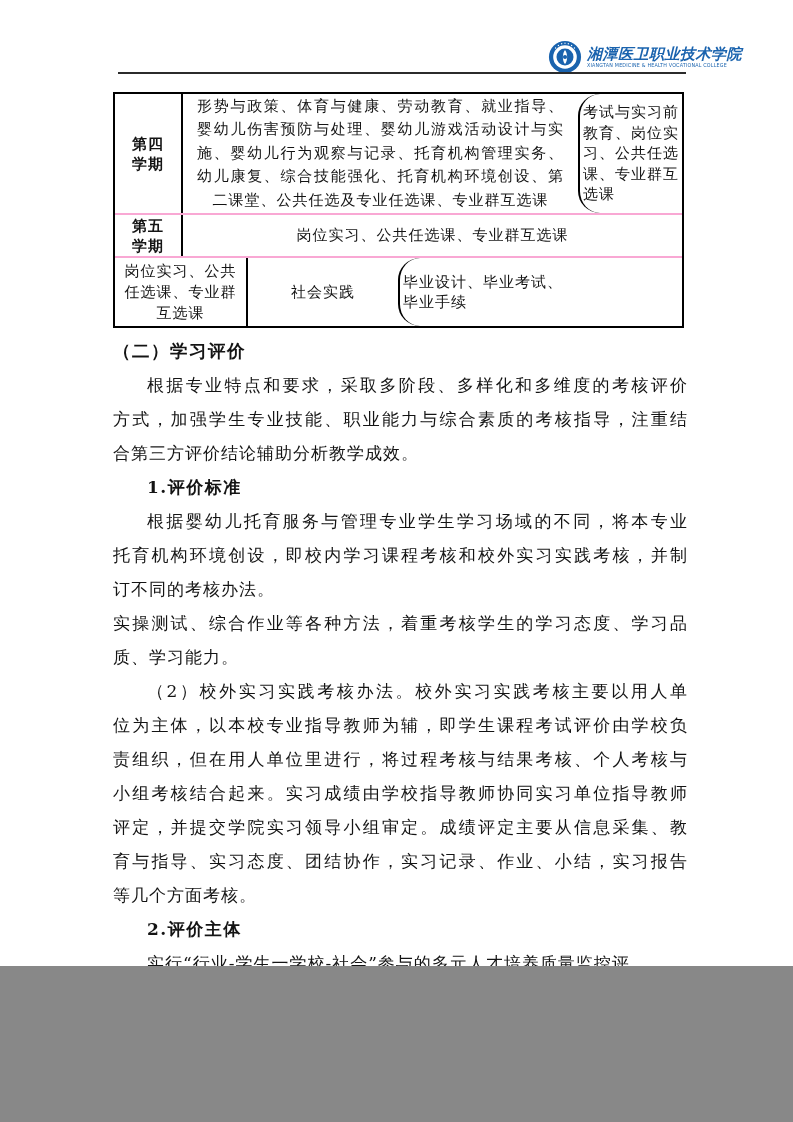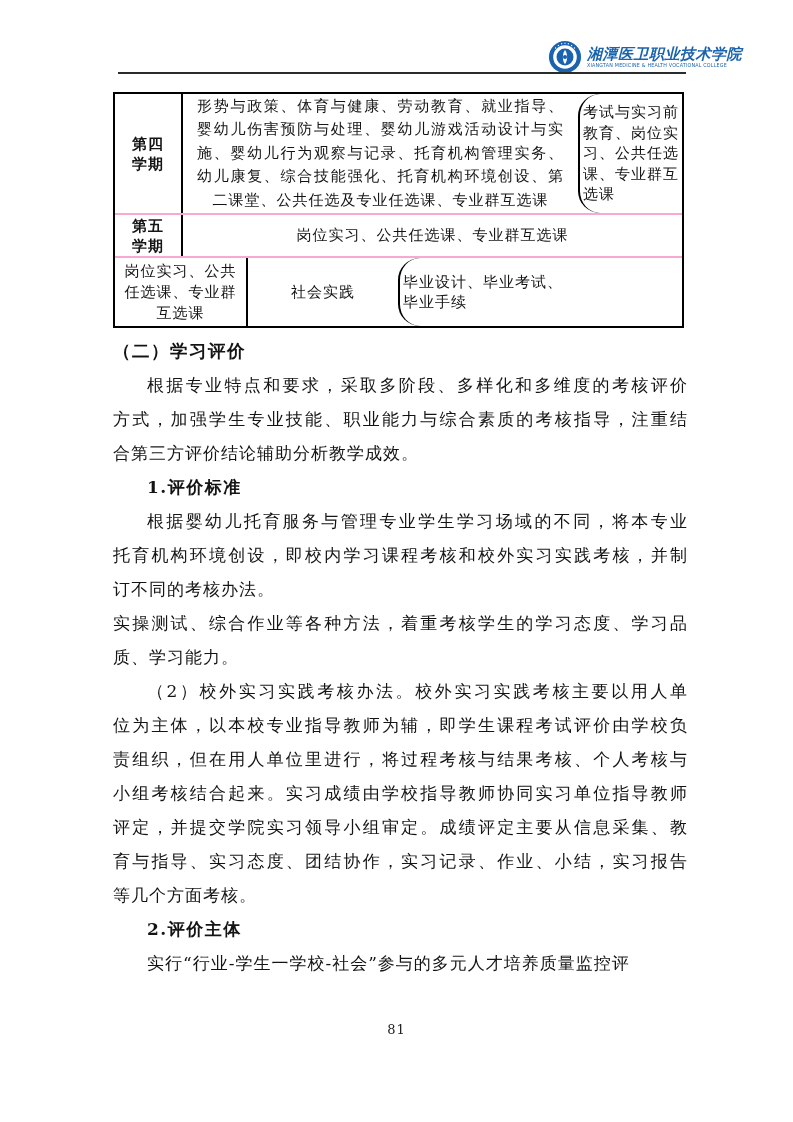--- a/index.html
+++ b/index.html
@@ -1,18 +1,18 @@
 <!DOCTYPE html>
 <html><head>
 <meta charset="utf-8">
 <style>
   html,body{margin:0;padding:0;background:#888;}
   .page{
     position:relative;
-    width:793px;height:1122px;
+    width:793px;height:966px;
     background:#ffffff;
     margin:0 auto;
     font-family:"DejaVu Serif","Liberation Serif",serif;
     color:#141414;
     overflow:hidden;
   }
   
   .header-rule{
     position:absolute;left:118px;top:72px;width:568px;height:2px;
     background:#2b2b2b;

